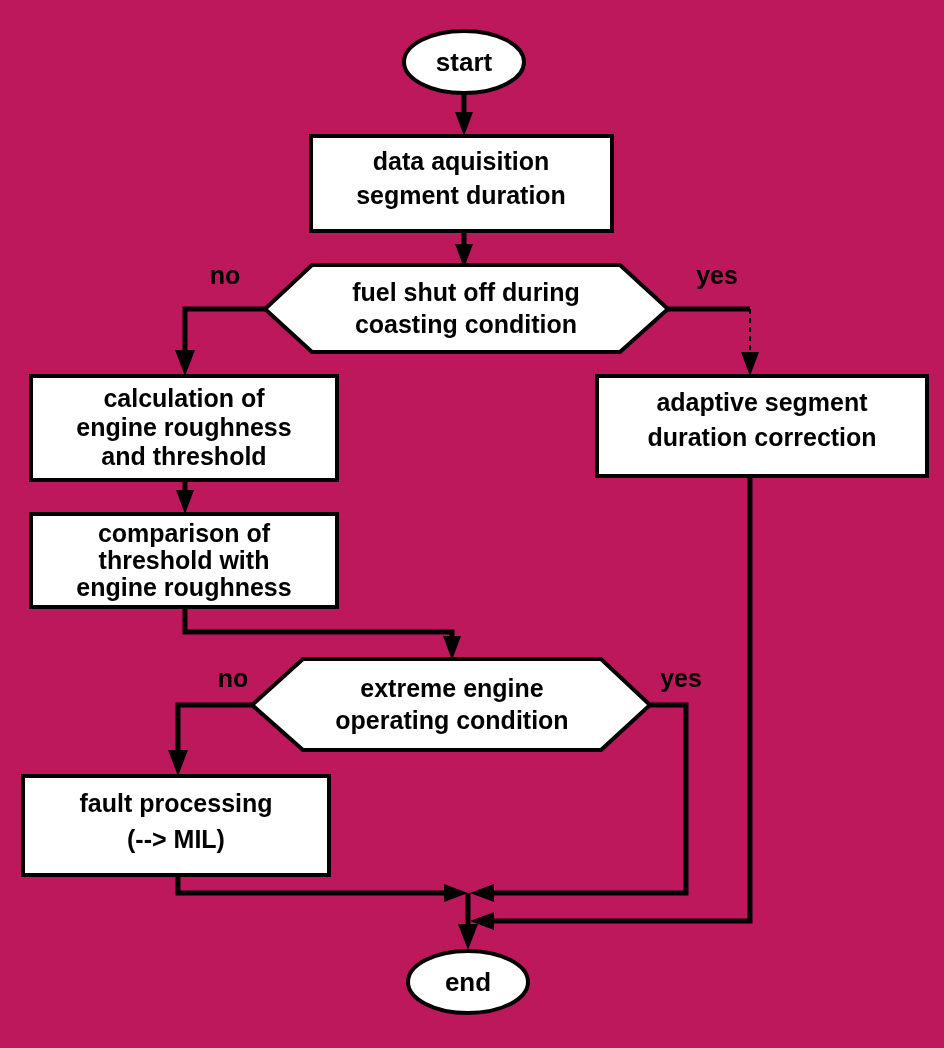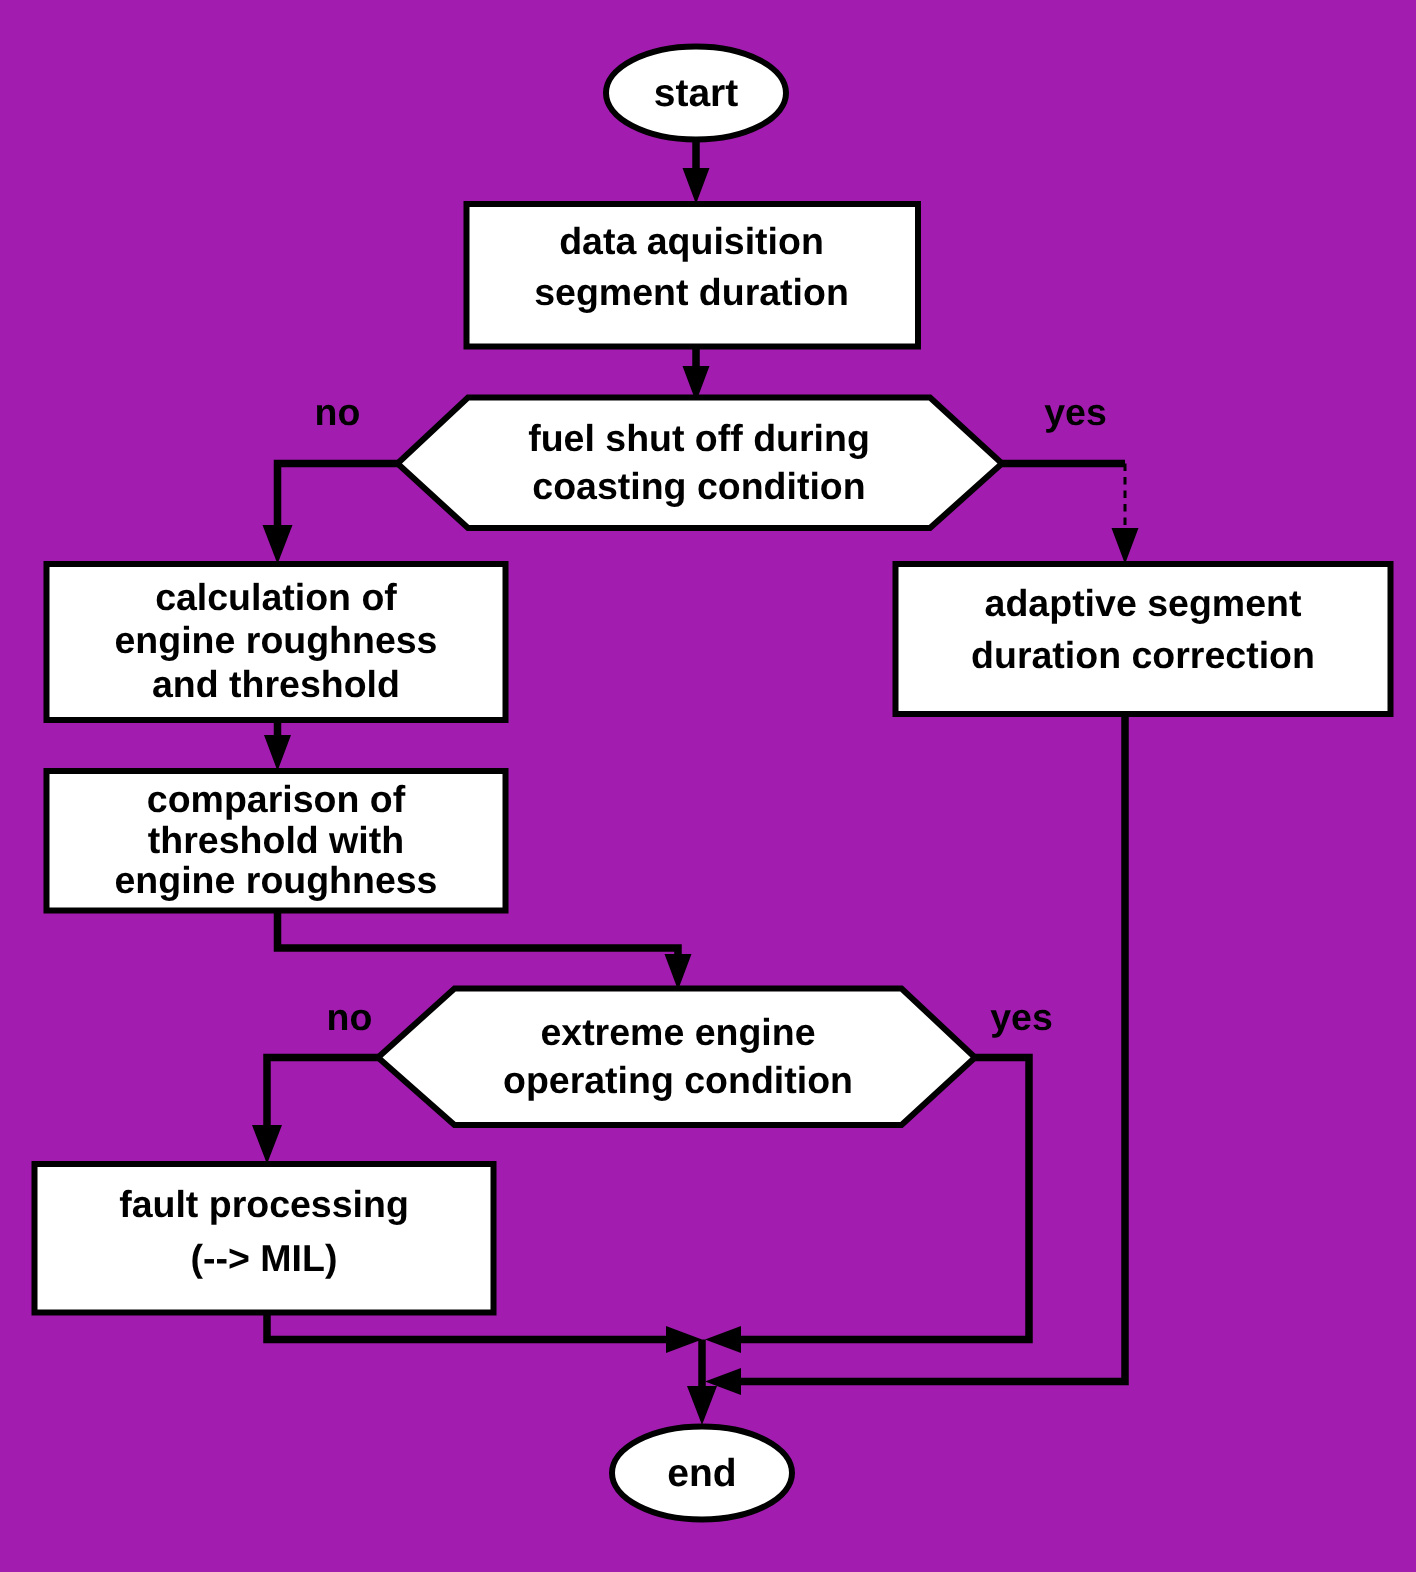--- a/index.html
+++ b/index.html
@@ -11,21 +11,21 @@
   body {
     width: 944px;
     height: 1048px;
     font-family: "Liberation Sans", sans-serif;
     overflow: hidden;
   }
   #flowchart-root {
     position: relative;
     width: 944px;
     height: 1048px;
-    background: #a21caf;
+    background: #be185d;
   }
   svg#flow-svg {
     display: block;
     width: 944px;
     height: 1048px;
   }
   .shape-outline {
     fill: #ffffff;
     stroke: #000000;
     stroke-width: 4;

